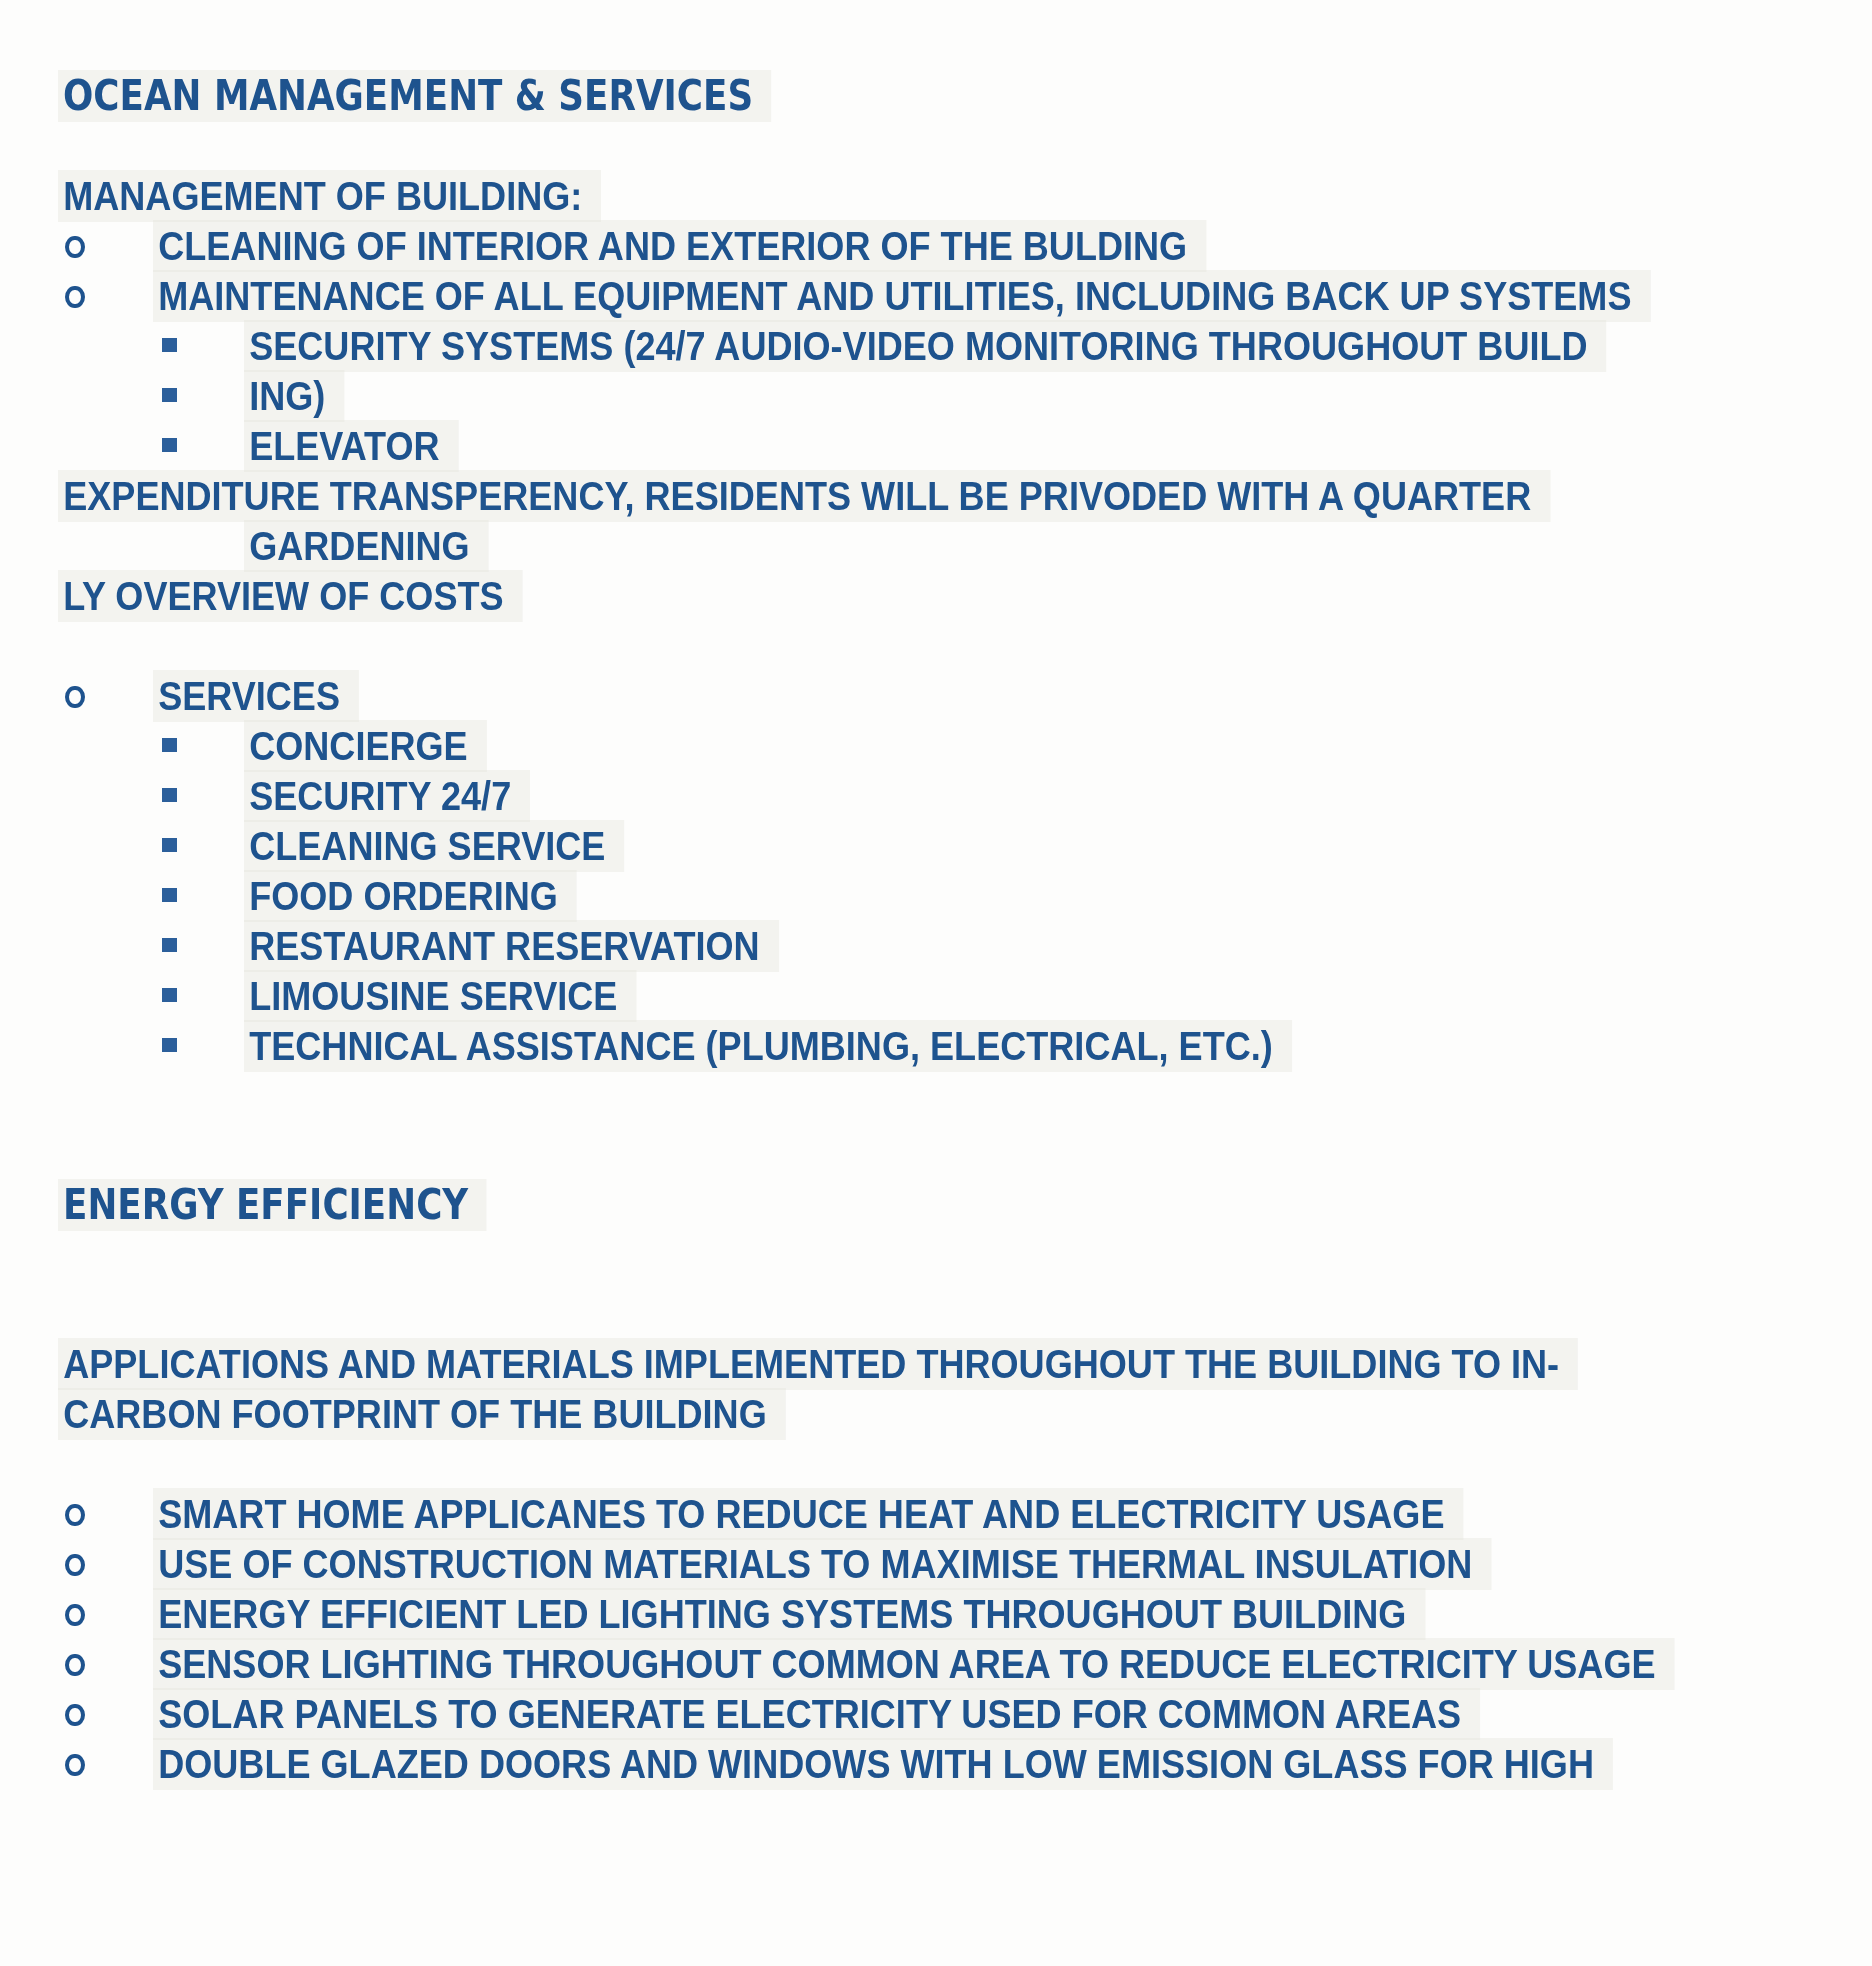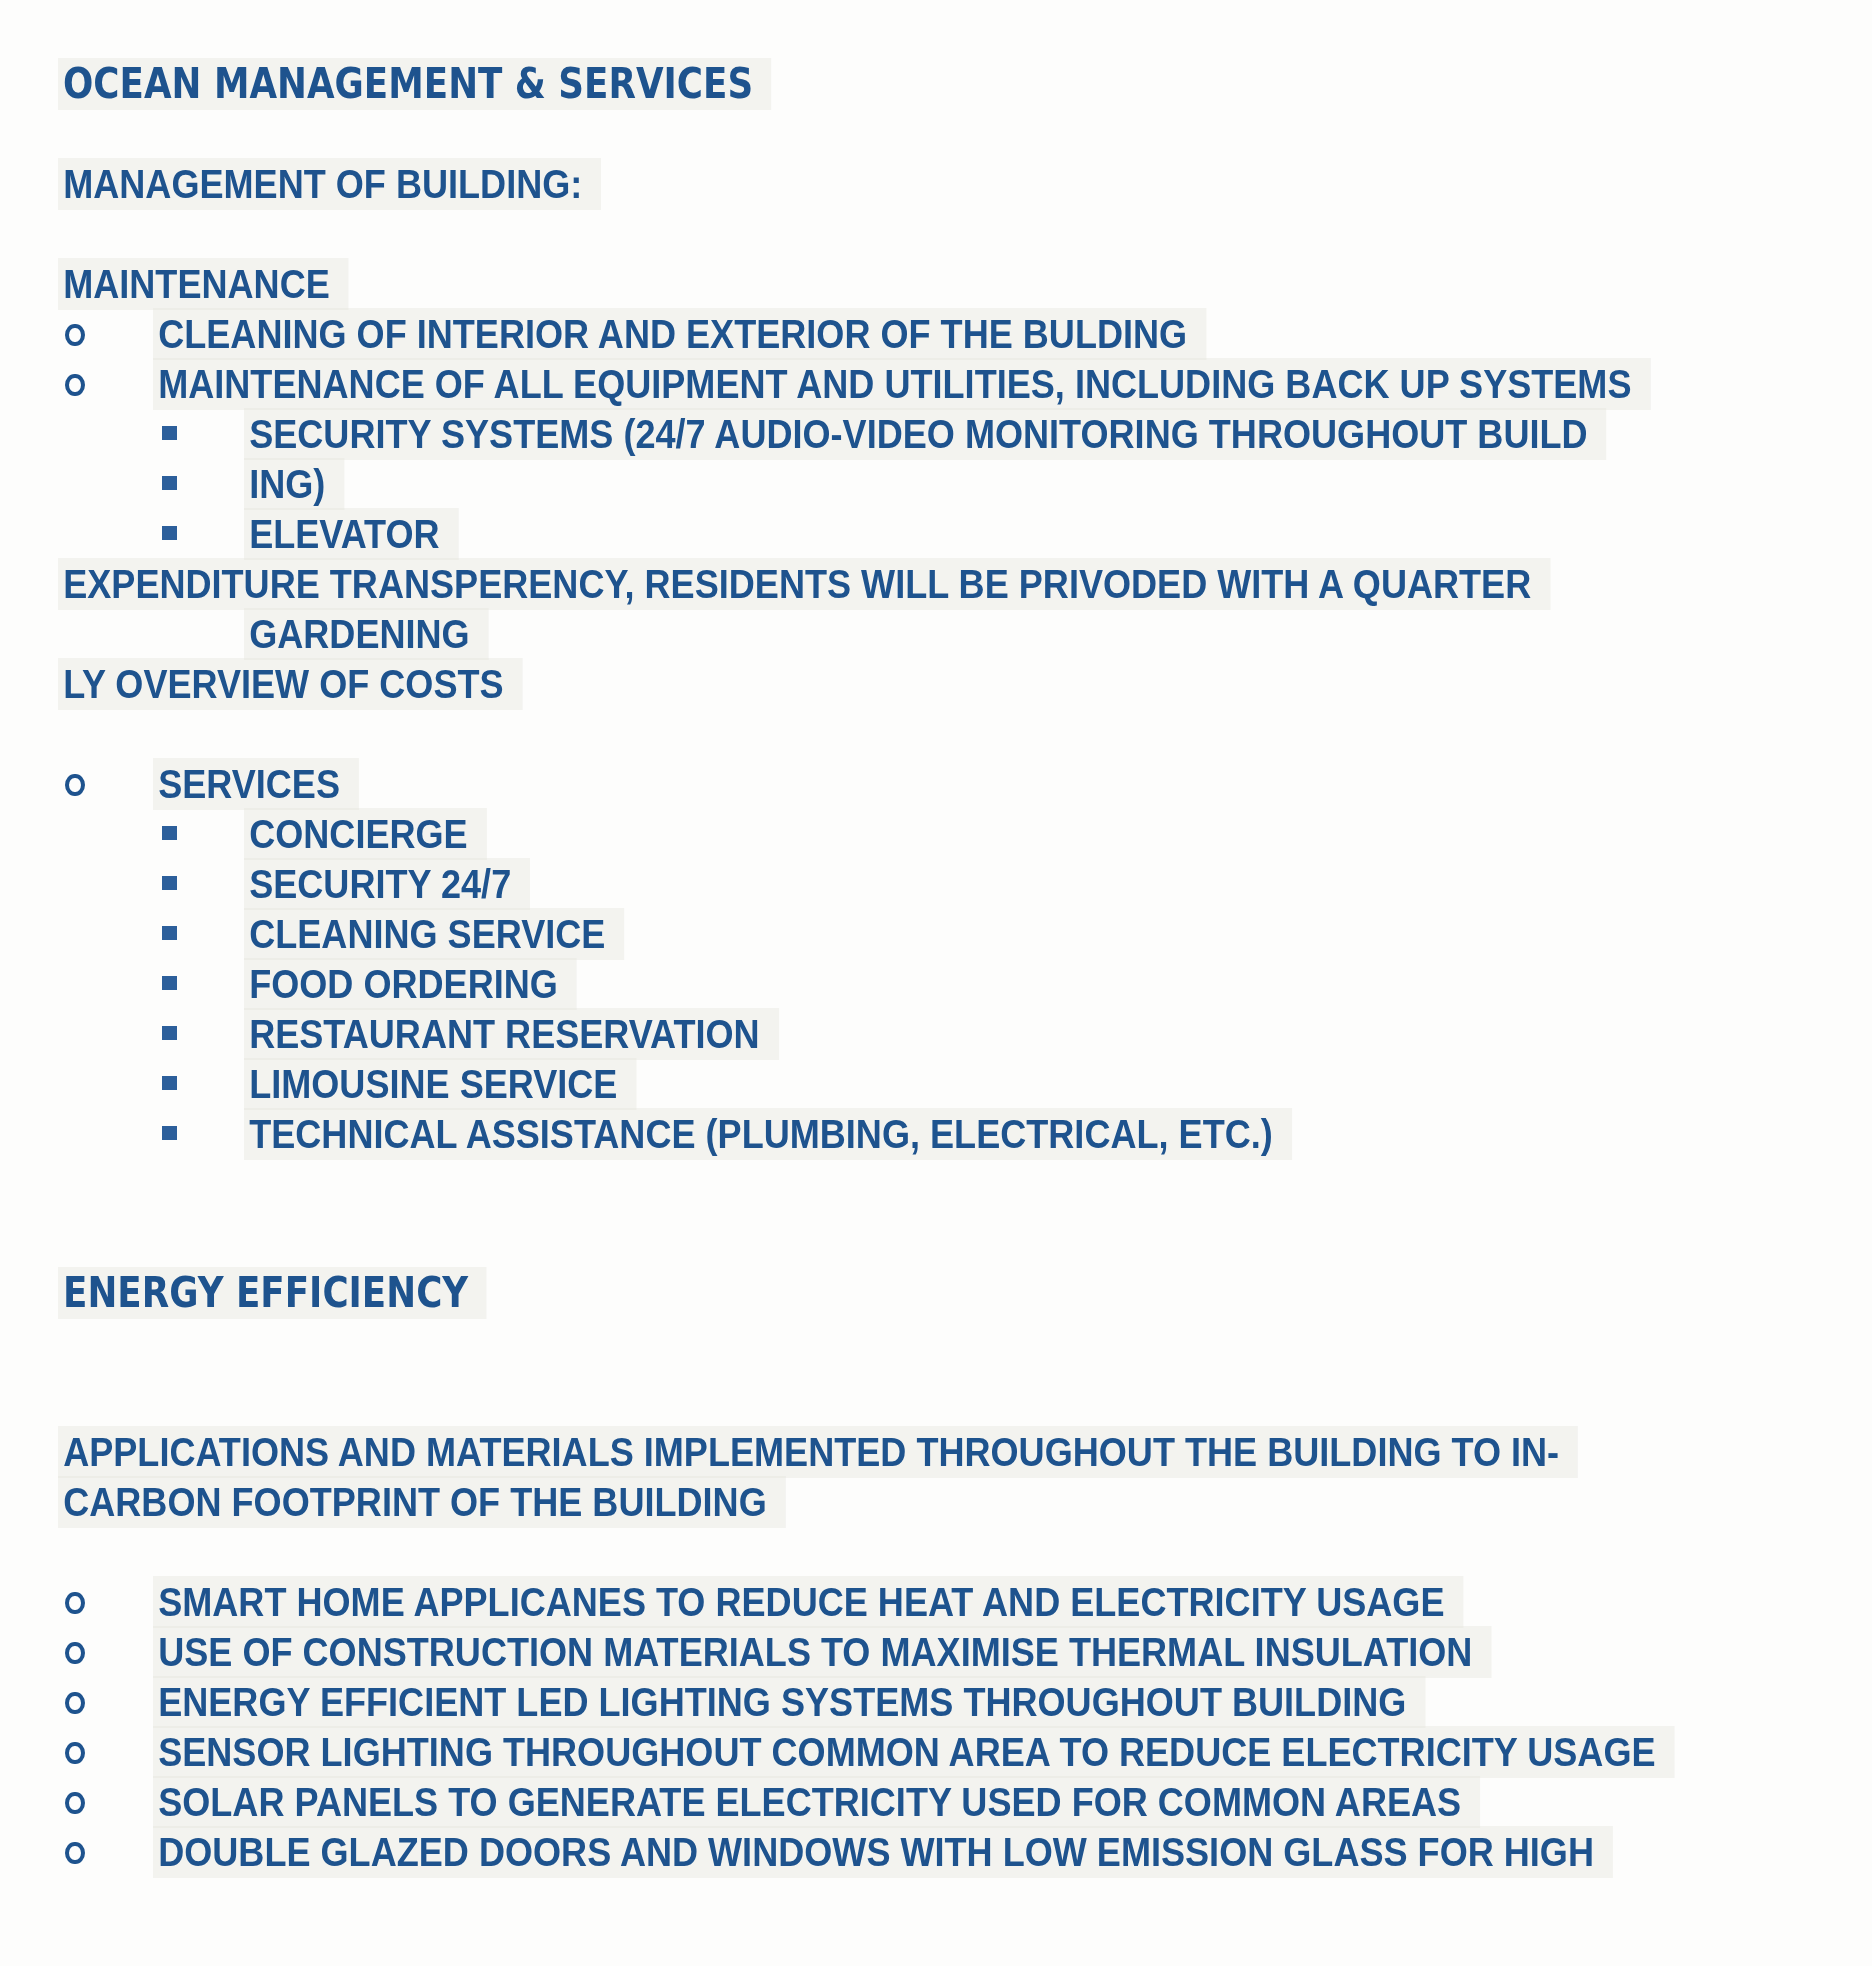--- a/index.html
+++ b/index.html
@@ -30,20 +30,21 @@
     display: inline-block;
     transform: scaleX(0.88);
     transform-origin: 0 50%;
     background: rgba(228,228,221,0.40);
     padding: 1px 21.5px 1px 5.9px;
     margin-left: -5.9px;
   }
   .heavy {
     font-family: "DejaVu Sans", sans-serif;
     font-size: 42px;
+    margin-top: 12px;
   }
   .heavy .txt { transform: scaleX(0.85); }
   .gap1 { margin-top: 50px; }
   .gap2 { margin-top: 109px; }
   
   .l1 .txt  { margin-left: 89px; }
   .l2 .txt  { margin-left: 180px; }
   .ring {
     position: absolute;
     left: 1px;
@@ -68,23 +69,20 @@
 <div class="page">
 
   <div class="line heavy">
     <span class="txt">OCEAN MANAGEMENT &amp; SERVICES</span>
   </div>
 
   <div class="line gap1">
     <span class="txt">MANAGEMENT OF BUILDING:</span>
   </div>
 
-  <div class="line gap1">
-    <span class="txt">MAINTENANCE</span>
-  </div>
 
   <div class="line l1">
     <span class="ring"></span>
     <span class="txt">CLEANING OF INTERIOR AND EXTERIOR OF THE BULDING</span>
   </div>
   <div class="line l1">
     <span class="ring"></span>
     <span class="txt">MAINTENANCE OF ALL EQUIPMENT AND UTILITIES, INCLUDING BACK UP SYSTEMS</span>
   </div>
 

